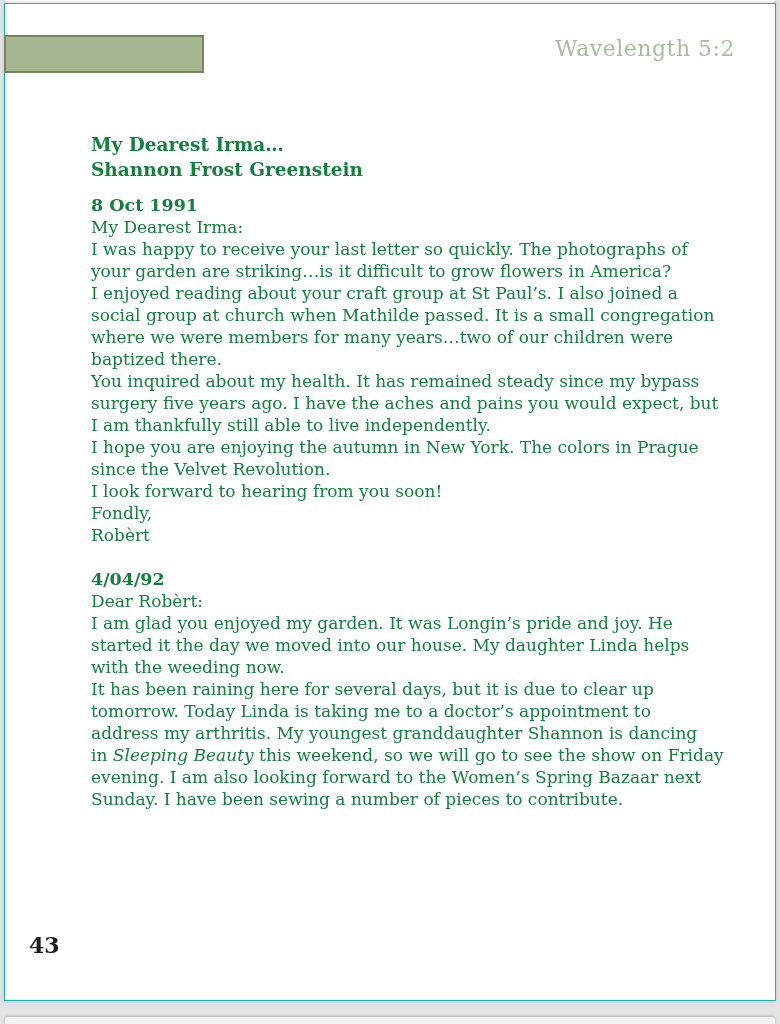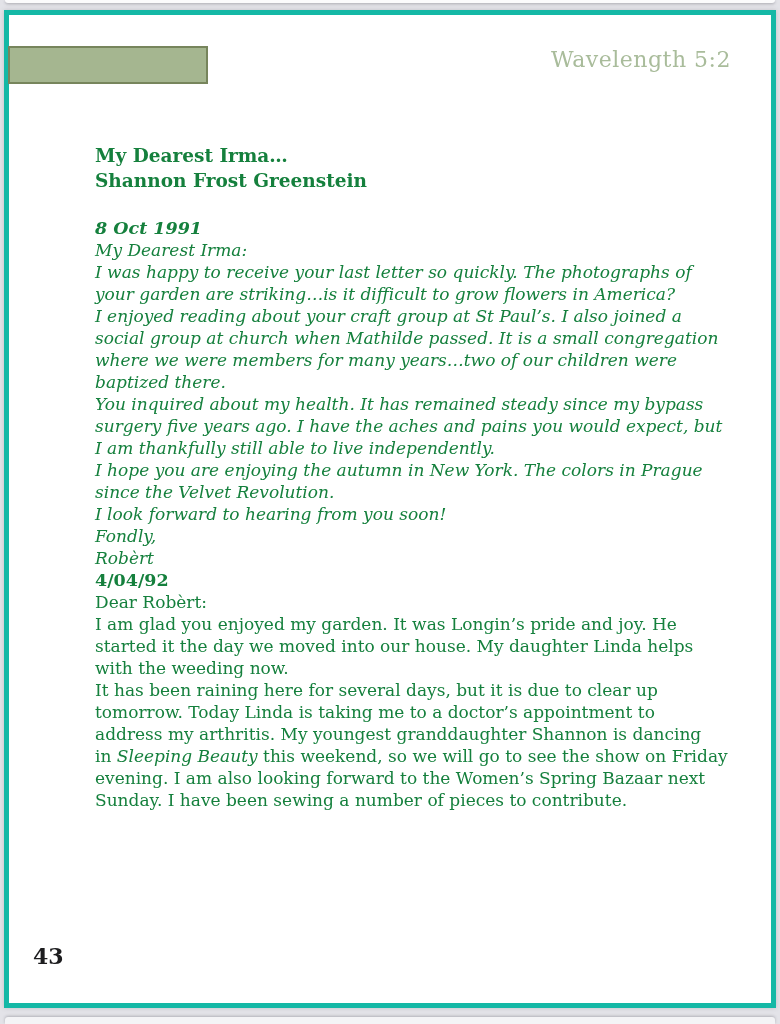--- a/index.html
+++ b/index.html
@@ -10,23 +10,23 @@
     overflow: hidden;
     position: relative;
   }
   .viewport { position: absolute; inset: 0; }
   .prev-page-edge {
     position: absolute; left: 5px; right: 5px; top: 0; height: 3px;
     background: #fbfbfc; border-radius: 0 0 3px 3px;
     box-shadow: 0 1px 3px rgba(60,60,70,.35);
   }
   .page {
-    position: absolute; left: 4px; top: 10px; width: 772px; height: 998px;
+    position: absolute; left: 4px; top: 3px; width: 772px; height: 998px;
     background: #ffffff;
-    border: 5px solid #14b8a6;
+    border: 1px solid #14b8a6;
     box-shadow: 0 0 4px rgba(90,90,100,.25);
   }
   .next-page-edge {
     position: absolute; left: 5px; right: 5px; top: 1017px; height: 7px;
     background: #f4f4f6; border-radius: 3px 3px 0 0;
     box-shadow: 0 -1px 3px rgba(60,60,70,.3);
   }
   .accent-bar {
     position: absolute; left: -1px; top: 31px;
     width: 200px; height: 38px;
@@ -41,22 +41,22 @@
     font-weight: 500;
   }
   .content {
     position: absolute; left: 86px; top: 128px;
     color: #15803d;
   }
   .story-title, .story-author {
     font-size: 18.5px; line-height: 25px; font-weight: bold;
     white-space: nowrap;
   }
-  .letter-1 { margin-top: 24px; font-style: italic; }
-  .letter-2 { }
+  .letter-1 { margin-top: 12px; }
+  .letter-2 { margin-top: 22px; }
   .date-line {
     font-size: 17.5px; line-height: 22px; font-weight: bold;
     white-space: nowrap;
   }
   .line {
     font-size: 17px; line-height: 22px;
     white-space: nowrap;
   }
   .italic { font-style: italic; }
   .page-number {

